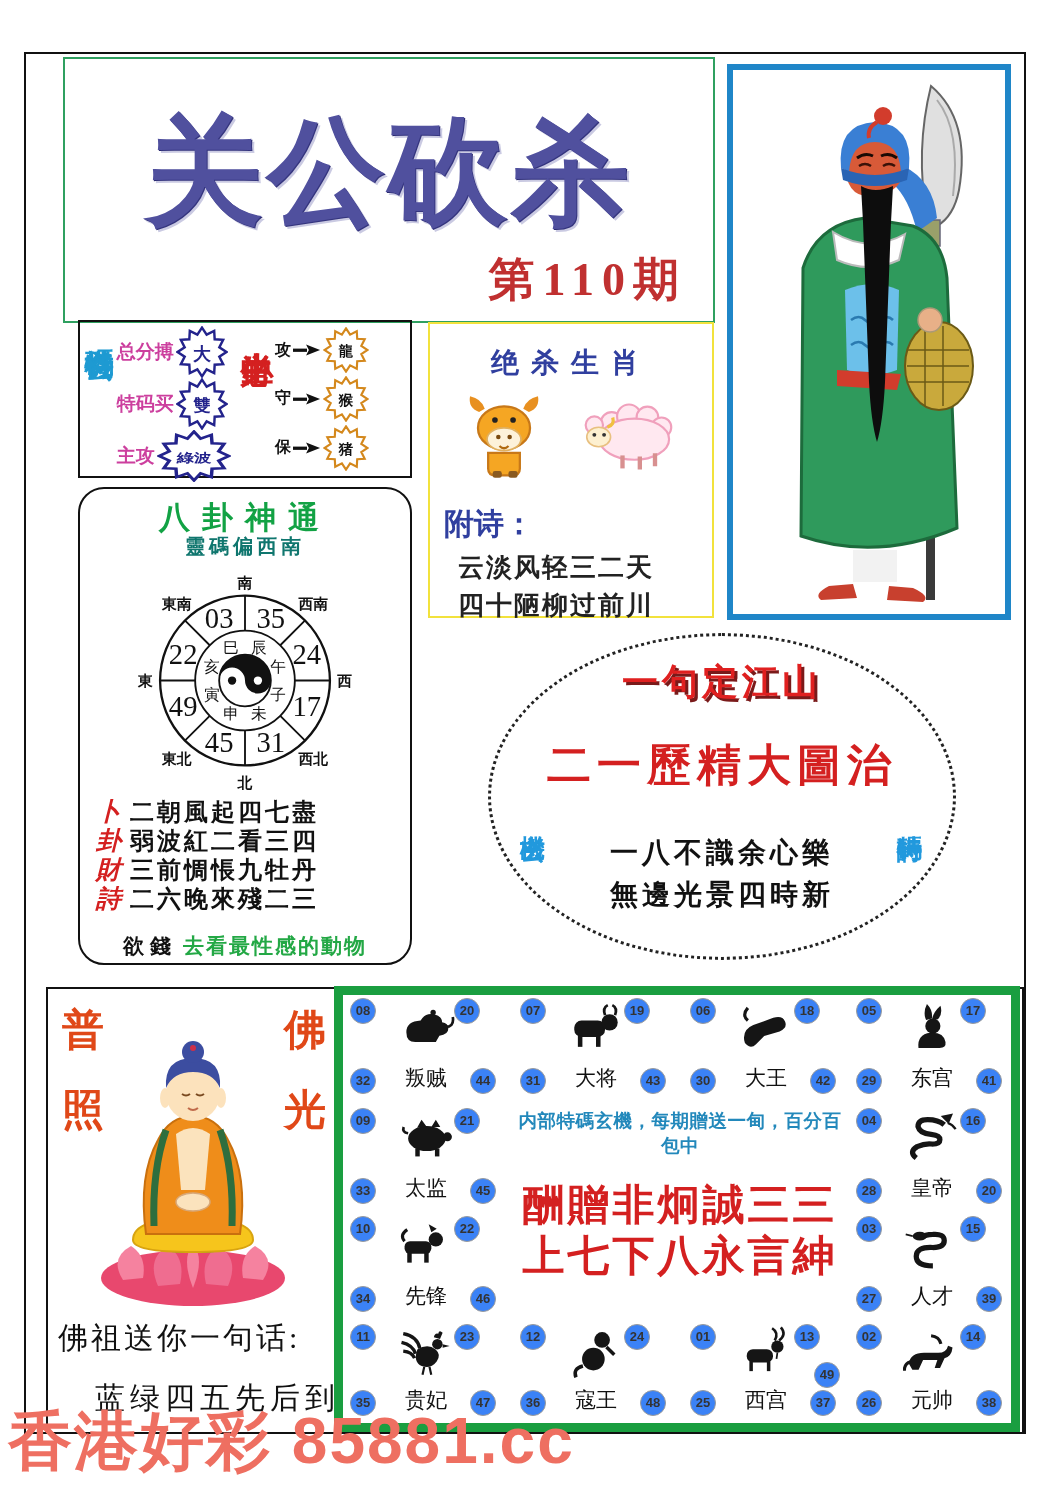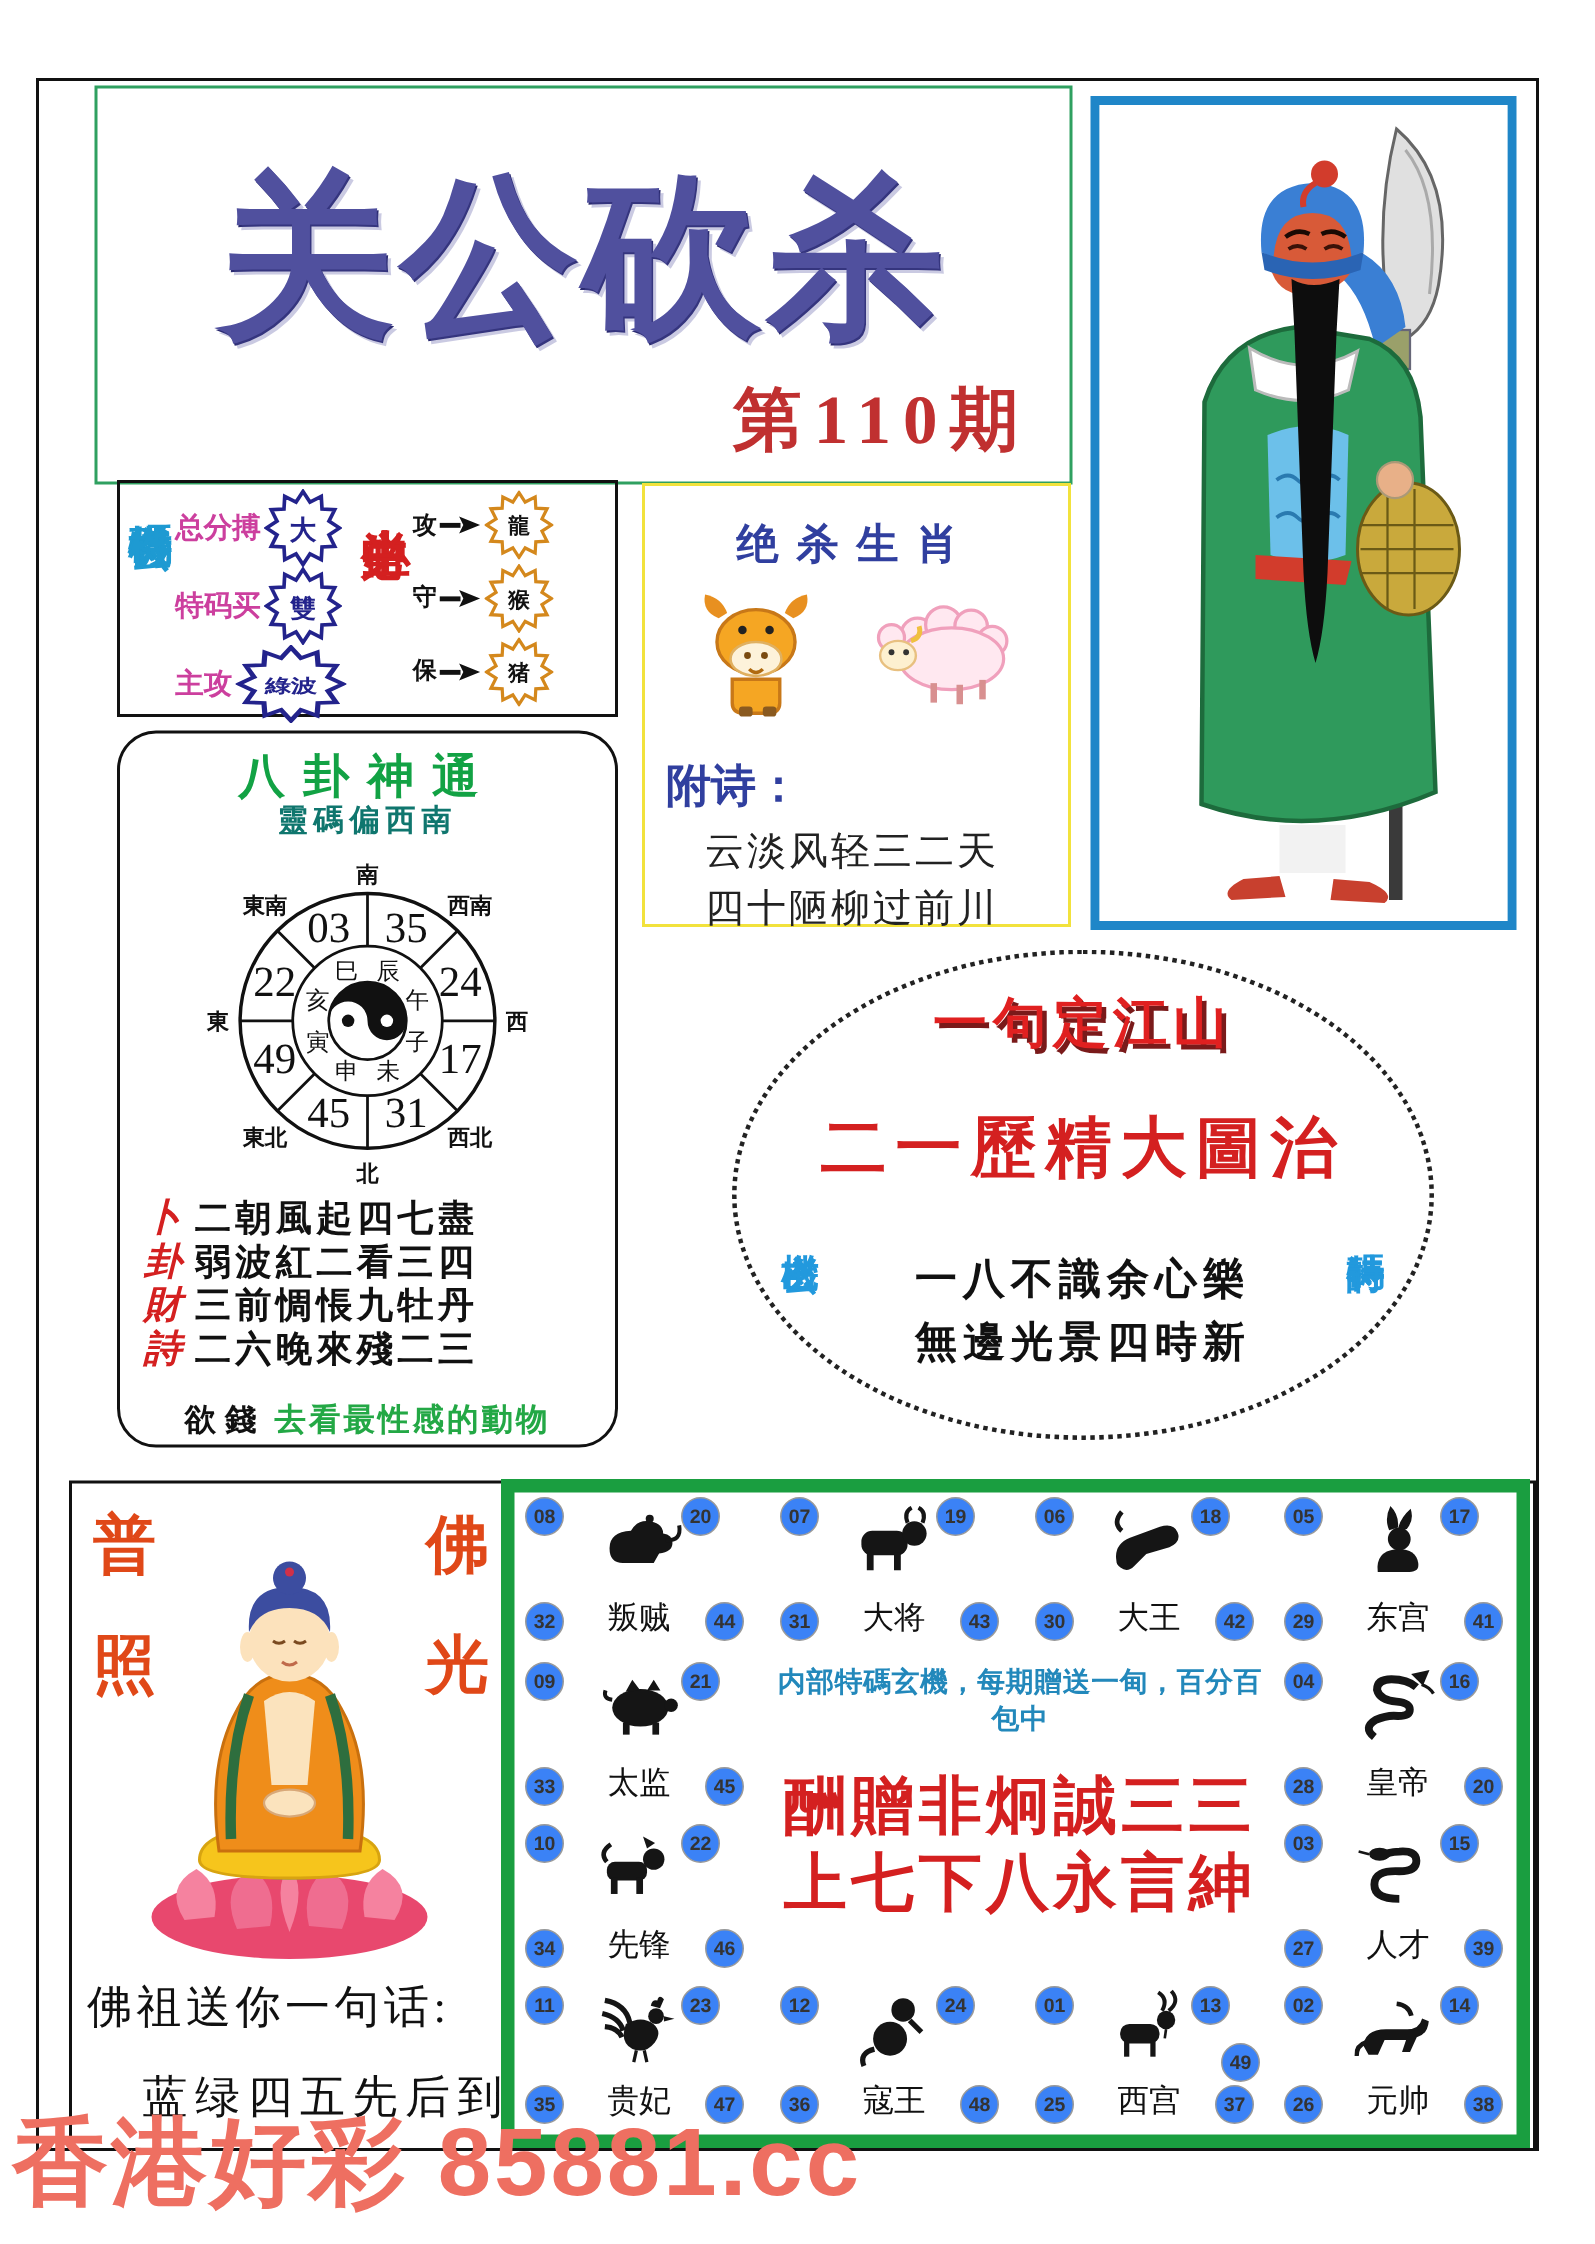--- a/index.html
+++ b/index.html
@@ -25,21 +25,21 @@
   .mrows{display:flex;flex-direction:column;justify-content:space-around;flex:1;}
   .mrow{display:flex;align-items:center;gap:2px;}
   .mlabel{color:#cc3f9e;font-weight:bold;font-size:19px;white-space:nowrap;}
   .hlabel{color:#111;font-weight:bold;font-size:16px;}
   .burst-text{font-weight:bold;}
   
   .kill-box{left:428px;top:322px;width:286px;height:296px;border:2px solid #f2e23c;box-sizing:border-box;}
   .kill-title{width:100%;top:20px;text-align:center;color:#303f9f;font-size:28px;font-weight:bold;letter-spacing:12px;}
   .kill-animals{width:100%;top:70px;display:flex;justify-content:space-around;align-items:center;padding:0 16px;box-sizing:border-box;}
   .kill-poem-label{left:14px;top:180px;color:#303f9f;font-size:30px;font-weight:bold;}
-  .kill-line{left:40px;font-size:26px;color:#222;letter-spacing:2px;}
+  .kill-line{left:28px;font-size:26px;color:#222;letter-spacing:2px;font-weight:bold;}
   
   .bagua-box{left:78px;top:487px;width:334px;height:478px;border:2px solid #111;border-radius:26px;box-sizing:border-box;}
   .bagua-title{width:100%;top:8px;text-align:center;color:#12a244;font-size:31px;font-weight:bold;letter-spacing:12px;}
   .bagua-sub{width:100%;top:44px;text-align:center;color:#0f766e;font-size:20px;font-weight:bold;letter-spacing:4px;}
   .bagua-poem{left:16px;top:308px;width:300px;}
   .bpoem-row{display:flex;align-items:center;height:29px;}
   .bpoem-char{color:#d42020;font-weight:bold;font-size:25px;width:34px;font-style:italic;}
   .bpoem-line{font-size:24px;font-weight:bold;letter-spacing:3px;color:#111;}
   .provider{width:100%;top:432px;text-align:center;color:#cc3f9e;font-weight:bold;font-size:25px;letter-spacing:6px;}
   .hint-row{width:100%;top:443px;text-align:center;font-size:21px;}

